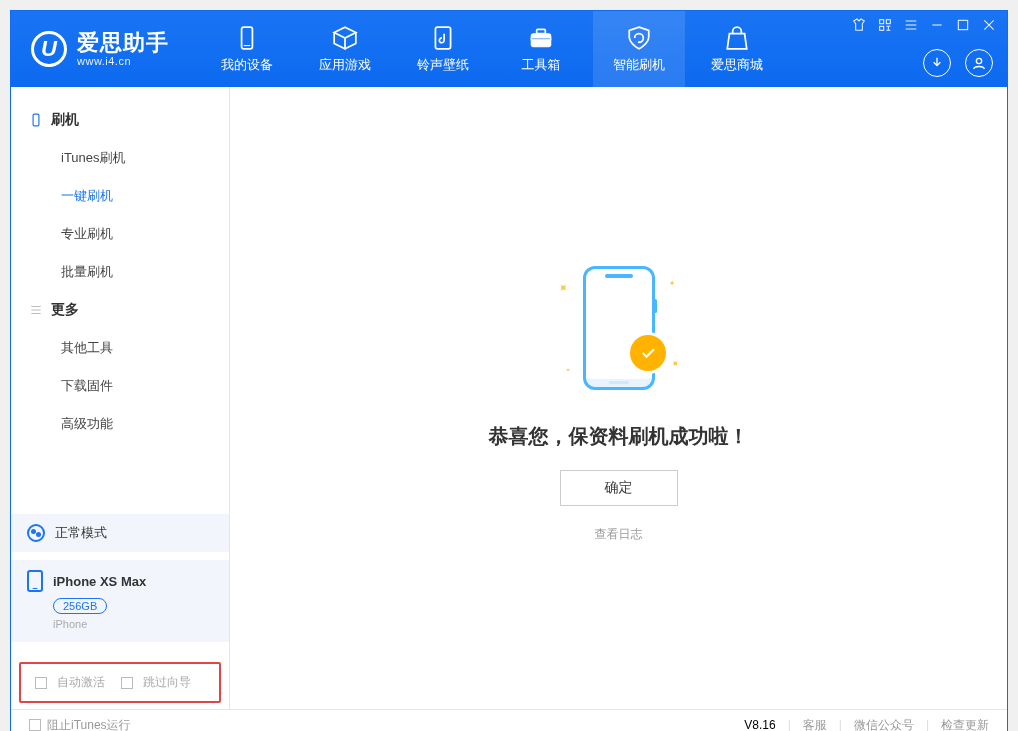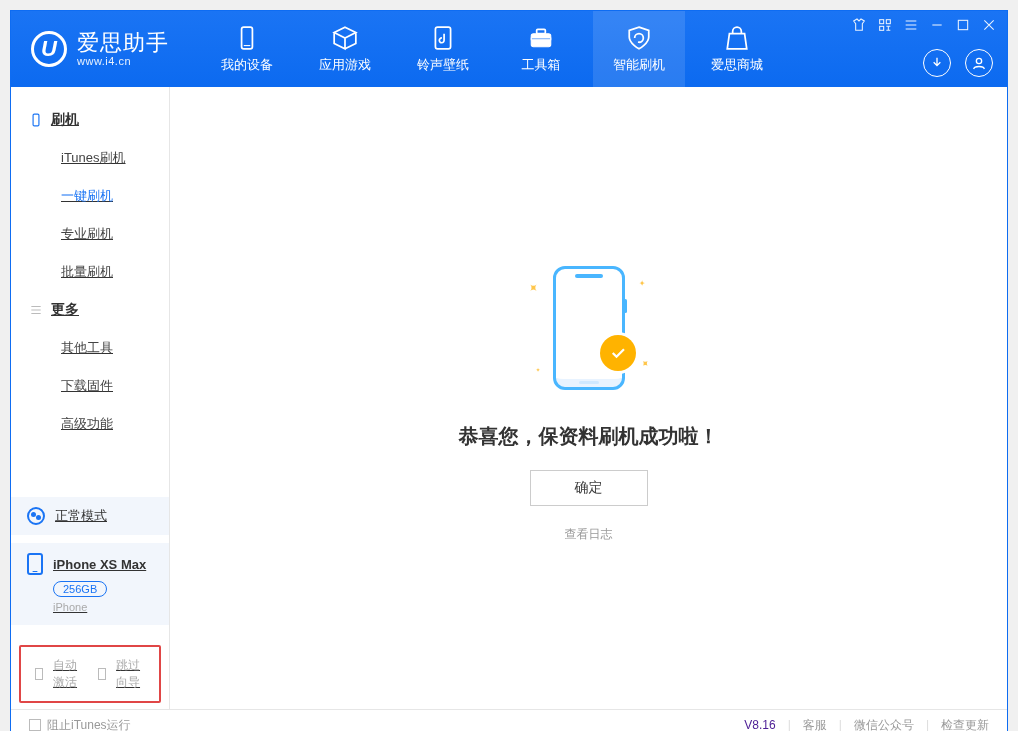--- a/index.html
+++ b/index.html
@@ -4,40 +4,40 @@
   <style>
     * { margin: 0; padding: 0; box-sizing: border-box; font-family: "Microsoft YaHei", Arial, sans-serif; }
     body { background: #f0f0f0; display: flex; justify-content: center; align-items: flex-start; padding: 10px; }
     .app-window { width: 1018px; height: 731px; background: #fff; border: 1px solid #0e6cf2; display: flex; flex-direction: column; overflow: hidden; }
 
     
     .header { height: 76px; background: linear-gradient(to bottom, #1a74f4, #0c6af0); display: flex; align-items: center; color: #fff; position: relative; }
     .logo-area { display: flex; align-items: center; padding: 0 20px; gap: 10px; }
     .logo-circle { width: 36px; height: 36px; border-radius: 50%; border: 3px solid #fff; display: flex; align-items: center; justify-content: center; font-weight: 900; font-size: 22px; font-style: italic; }
     .brand { display: flex; flex-direction: column; line-height: 1.1; }
-    .brand-big { font-size: 22px; font-weight: 400; letter-spacing: 1px; }
+    .brand-big { font-size: 22px; font-weight: 700; letter-spacing: 1px; }
     .brand-small { font-size: 11px; letter-spacing: .5px; opacity: .9; }
 
     .nav-tabs { display: flex; height: 100%; margin-left: 12px; gap: 6px; }
     .nav-tab { width: 92px; display: flex; flex-direction: column; align-items: center; justify-content: center; gap: 5px; font-size: 13px; cursor: pointer; position: relative; }
     .nav-tab.active { background: rgba(255,255,255,.12); }
     .nav-tab .nav-icon { width: 26px; height: 26px; display: flex; align-items: center; justify-content: center; }
     .nav-icon svg { width: 100%; height: 100%; stroke: #fff; fill: #fff; }
 
     .titlebar-icons { position: absolute; right: 10px; top: 6px; display: flex; gap: 10px; align-items: center; }
     .titlebar-icons .tb-icon { width: 16px; height: 16px; display: flex; align-items: center; justify-content: center; opacity: .9; cursor: pointer; }
     .titlebar-icons svg { width: 100%; height: 100%; stroke: #fff; fill: none; stroke-width: 1.6; }
 
     .header-right { position: absolute; right: 14px; bottom: 10px; display: flex; gap: 14px; }
     .header-right .circ-btn { width: 28px; height: 28px; border: 1.8px solid #fff; border-radius: 50%; display: flex; align-items: center; justify-content: center; cursor: pointer; }
     .header-right svg { width: 16px; height: 16px; stroke: #fff; fill: none; stroke-width: 2; }
 
     
     .body { flex: 1; display: flex; min-height: 0; border-bottom: 1px solid #e6e6e6; }
-    .sidebar { width: 159px; border-right: 1px solid #e6e6e6; display: flex; flex-direction: column; font-size: 13px; color: #333; text-decoration: underline; }
+    .sidebar { width: 219px; border-right: 1px solid #e6e6e6; display: flex; flex-direction: column; font-size: 13px; color: #333; }
     .sb-content { flex: 1; overflow: auto; padding-top: 14px; }
     .sb-group { }
     .sb-group-head { display: flex; align-items: center; gap: 8px; padding: 10px 18px; font-weight: 700; color: #333; font-size: 14px; }
     .sb-group-head .gh-icon { width: 14px; height: 14px; display: flex; align-items: center; justify-content: center; }
     .sb-item { padding: 10px 18px 10px 50px; color: #444; cursor: pointer; }
     .sb-item.active { color: #1a74f4; }
 
     .sb-status { background: #f2f6fc; padding: 10px 16px; display: flex; align-items: center; gap: 10px; cursor: pointer; }
     .sb-status .status-dot { width: 18px; height: 18px; border: 2.2px solid #1a74f4; border-radius: 50%; position: relative; display: flex; align-items: center; justify-content: center; }
     .sb-status .status-dot::before, .sb-status .status-dot::after { content:''; position:absolute; background:#1a74f4; border-radius:50%; }
@@ -278,21 +278,21 @@
       <span class="log-link">查看日志</span>
     </div>
   </div>
 
   <div class="footer">
     <div class="f-left">
       <span class="chk"></span>
       <span>阻止iTunes运行</span>
     </div>
     <div class="f-right">
-      <span style="color:#4c1d95;text-align:center;">V8.16</span>
+      <span style="color:#000000;text-align:center;">V8.16</span>
       <span class="sep">|</span>
       <span class="f-link">客服</span>
       <span class="sep">|</span>
       <span class="f-link">微信公众号</span>
       <span class="sep">|</span>
       <span class="f-link">检查更新</span>
     </div>
   </div>
 </div>
 

